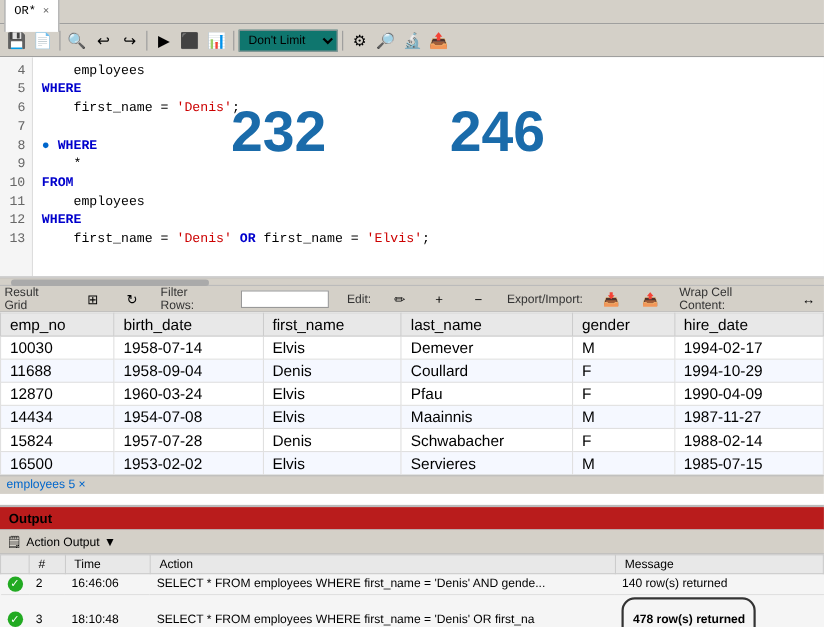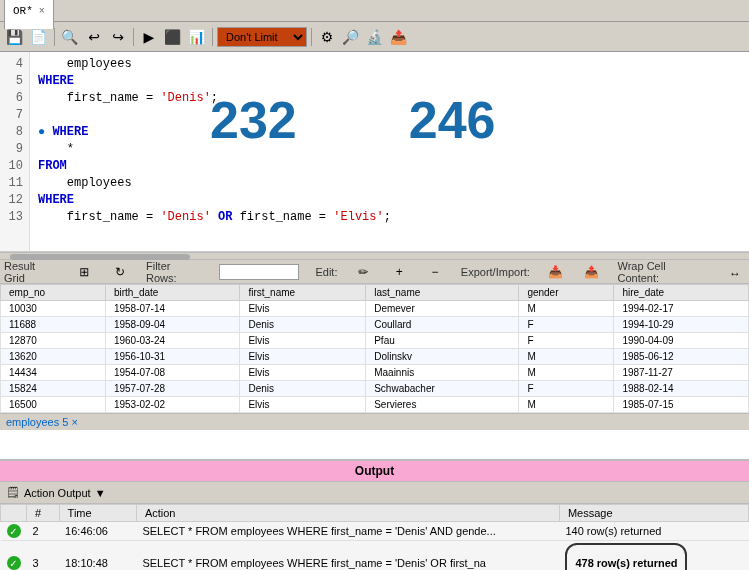--- a/index.html
+++ b/index.html
@@ -50,21 +50,21 @@
       display: flex;
       align-items: center;
       justify-content: center;
       font-size: 14px;
     }
     .toolbar-sep { width: 1px; height: 18px; background: #999; margin: 0 2px; }
     .limit-select {
       height: 20px;
       font-size: 11px;
       border: 1px solid #999;
-      background: #c2410c;
+      background: #0f766e;
       padding: 0 4px;
       width: 90px;
     }
 
     
     .sql-editor {
       background: white;
       height: 200px;
       overflow: hidden;
       border-bottom: 1px solid #ccc;
@@ -145,21 +145,21 @@
 
     
     .data-table-container {
       background: white;
       height: 175px;
       overflow: hidden;
     }
     .data-table {
       width: 100%;
       border-collapse: collapse;
-      font-size: 10px;
+      font-size: 14px;
       font-family: Arial, sans-serif;
     }
     .data-table th {
       background: #e8e8e8;
       border: 1px solid #ccc;
       padding: 2px 8px;
       text-align: left;
       font-weight: normal;
       white-space: nowrap;
     }
@@ -177,27 +177,26 @@
       color: #0066cc;
       font-family: Arial, sans-serif;
     }
 
     
     .output-section {
       background: #f5f5f5;
       border-top: 2px solid #bbb;
     }
     .output-header {
-      background: #f9a8d4;
+      background: #b91c1c;
       border-bottom: 1px solid #bbb;
       padding: 3px 8px;
       font-size: 12px;
       font-weight: bold;
       font-family: Arial, sans-serif;
-      text-align: center;
     }
     .output-toolbar {
       background: #d4d0c8;
       border-bottom: 1px solid #bbb;
       display: flex;
       align-items: center;
       height: 22px;
       padding: 0 6px;
       gap: 4px;
       font-size: 11px;
@@ -354,28 +353,20 @@
         </tr>
         <tr>
           <td>12870</td>
           <td>1960-03-24</td>
           <td>Elvis</td>
           <td>Pfau</td>
           <td>F</td>
           <td>1990-04-09</td>
         </tr>
         <tr>
-          <td>13620</td>
-          <td>1956-10-31</td>
-          <td>Elvis</td>
-          <td>Dolinskv</td>
-          <td>M</td>
-          <td>1985-06-12</td>
-        </tr>
-        <tr>
           <td>14434</td>
           <td>1954-07-08</td>
           <td>Elvis</td>
           <td>Maainnis</td>
           <td>M</td>
           <td>1987-11-27</td>
         </tr>
         <tr>
           <td>15824</td>
           <td>1957-07-28</td>

